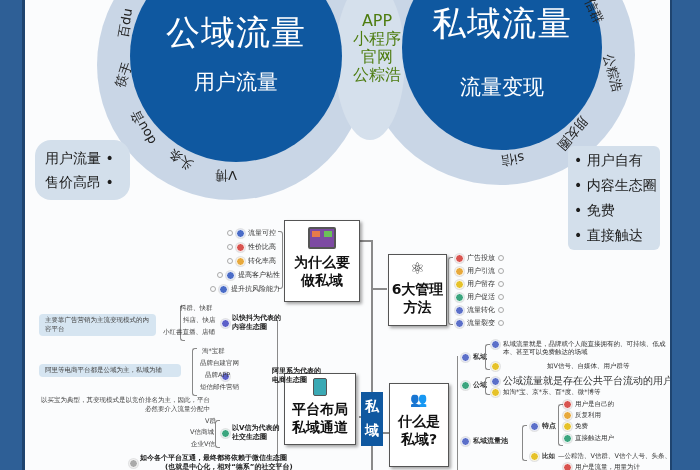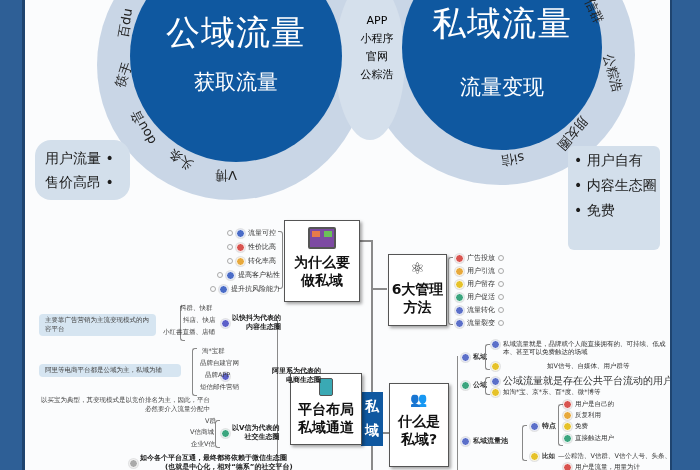--- a/index.html
+++ b/index.html
@@ -9,38 +9,38 @@
   .frame-right{position:absolute;left:672px;top:0;width:28px;height:470px;background:#2e5f96;}
   .frame-right-edge{position:absolute;left:670px;top:0;width:3px;height:470px;background:#1f446f;}
   .canvas{position:absolute;left:25px;top:0;width:645px;height:470px;background:#fbfcfd;overflow:hidden;}
 
   
   .ring{position:absolute;border-radius:50%;background:#c9d6e6;}
   .core{position:absolute;border-radius:50%;background:#0f58a0;color:#fff;text-align:center;}
   .core .big{position:absolute;left:0;right:0;font-size:34px;letter-spacing:1px;font-weight:normal;}
   .core .sub{position:absolute;left:0;right:0;font-size:21px;}
   .ring-label{position:absolute;font-size:13px;color:#222;white-space:nowrap;transform-origin:center center;}
-  .center-list{position:absolute;left:322px;top:12px;width:60px;text-align:center;font-size:11px;color:#000000;line-height:18px;}
+  .center-list{position:absolute;left:322px;top:12px;width:60px;text-align:center;font-size:16px;color:#4d7c0f;line-height:18px;}
   .center-list div{white-space:nowrap;}
 
   .note{position:absolute;background:#d3dfeb;border-radius:6px;color:#1c1c1c;font-size:14px;}
   .note div{white-space:nowrap;}
 
   
   .vline{position:absolute;width:2px;background:#8a8a8a;}
   .hline{position:absolute;height:2px;background:#8a8a8a;}
   .box{position:absolute;background:#fff;border:1px solid #555;box-shadow:2px 2px 3px rgba(0,0,0,.35);text-align:center;font-weight:bold;color:#111;}
   .box .t{font-size:14px;line-height:18px;white-space:nowrap;}
   .root{position:absolute;left:336px;top:392px;width:22px;height:52px;background:#0f58a0;color:#fff;font-weight:bold;font-size:14px;text-align:center;line-height:24px;padding-top:2px;}
   .leaf{position:absolute;font-size:7px;color:#333;white-space:nowrap;display:flex;align-items:center;gap:3px;}
   .dot{display:inline-block;width:7px;height:7px;border-radius:50%;border:1px solid #fff;box-shadow:0 0 0 1px rgba(0,0,0,.1);}
   .tiny-circle{display:inline-block;width:4px;height:4px;border-radius:50%;border:1px solid #aaa;}
   .pill{position:absolute;background:#d6e5f1;border-radius:4px;font-size:6.5px;color:#444;padding:2px 6px;line-height:9px;}
   .small{position:absolute;font-size:6.5px;color:#444;white-space:nowrap;text-align:right;line-height:9px;}
-  .bold-small{position:absolute;font-size:7px;color:#222;font-weight:bold;white-space:nowrap;text-align:right;line-height:9px;}
+  .bold-small{position:absolute;font-size:7px;color:#222;font-weight:bold;white-space:nowrap;text-align:left;line-height:9px;}
   .bracket{position:absolute;border:1px solid #888;border-right:none;border-radius:3px 0 0 3px;width:4px;}
   .bracket-r{position:absolute;border:1px solid #888;border-left:none;border-radius:0 3px 3px 0;width:4px;}
 </style>
 </head>
 <body>
 
 <div class="frame-left"></div>
 <div class="frame-left-edge"></div>
 <div class="frame-right-edge"></div>
 <div class="frame-right"></div>
@@ -48,21 +48,21 @@
 <div class="canvas">
 
   <div class="ring" style="left:72px;top:-70px;width:270px;height:270px;"></div>
 
   <div class="ring" style="left:340px;top:-75px;width:270px;height:260px;"></div>
 
   <div style="position:absolute;left:310px;top:-20px;width:70px;height:160px;background:#d5e0ec;border-radius:50%;"></div>
 
   <div class="core" style="left:105px;top:-50px;width:212px;height:212px;">
     <div class="big" style="top:60px;">公域流量</div>
-    <div class="sub" style="top:118px;">获取流量</div>
+    <div class="sub" style="top:118px;">用户流量</div>
   </div>
   <div class="core" style="left:377px;top:-55px;width:200px;height:205px;">
     <div class="big" style="top:56px;">私域流量</div>
     <div class="sub" style="top:128px;">流量变现</div>
   </div>
 
   <div class="ring-label" style="left:86px;top:14px;transform:rotate(-80deg);">百du</div>
   <div class="ring-label" style="left:86px;top:66px;transform:rotate(-70deg);">筷手</div>
   <div class="ring-label" style="left:100px;top:118px;transform:rotate(-120deg);">dou音</div>
   <div class="ring-label" style="left:143px;top:150px;transform:rotate(-145deg);">头条</div>
@@ -81,20 +81,21 @@
   </div>
 
   <div class="note" style="left:10px;top:140px;width:95px;height:60px;padding:6px 0 0 10px;line-height:24px;box-sizing:border-box;border-radius:16px;">
     <div>用户流量 •</div>
     <div>售价高昂 •</div>
   </div>
   <div class="note" style="left:543px;top:146px;width:92px;height:104px;padding:2px 0 0 6px;line-height:25px;box-sizing:border-box;">
     <div>• 用户自有</div>
     <div>• 内容生态圈</div>
     <div>• 免费</div>
+    <div>• 直接触达</div>
   </div>
 
   <div class="vline" style="left:346px;top:240px;height:230px;"></div>
   <div class="hline" style="left:334px;top:240px;width:14px;"></div>
   <div class="hline" style="left:346px;top:288px;width:16px;"></div>
   <div class="hline" style="left:334px;top:416px;width:14px;"></div>
   <div class="hline" style="left:356px;top:432px;width:8px;"></div>
 
   <div class="root">
     <div style="width:14px;margin:0 auto;word-break:break-all;">私域</div>
@@ -165,21 +166,21 @@
       <span class="dot" style="background:#5b6fc9;"></span>
       <span>流量转化</span>
       <span class="tiny-circle"></span>
     </div>
   <div class="leaf" style="left:430px;top:318px;">
       <span class="dot" style="background:#5b6fc9;"></span>
       <span>流量裂变</span>
       <span class="tiny-circle"></span>
     </div>
 
-  <div class="box" style="left:259px;top:373px;width:70px;height:70px;margin-left:6px;">
+  <div class="box" style="left:259px;top:373px;width:70px;height:70px;">
     <div style="margin:4px auto 4px;width:12px;height:16px;background:#3aa9b4;border-radius:2px;border:1px solid #555;"></div>
     <div class="t">平台布局</div>
     <div class="t">私域通道</div>
   </div>
   <div class="vline" style="left:252px;top:320px;height:150px;width:1px;"></div>
 
   <div class="bold-small" style="left:207px;top:314px;">
       <div>以快抖为代表的</div>
       <div>内容生态圈</div>
     </div>

